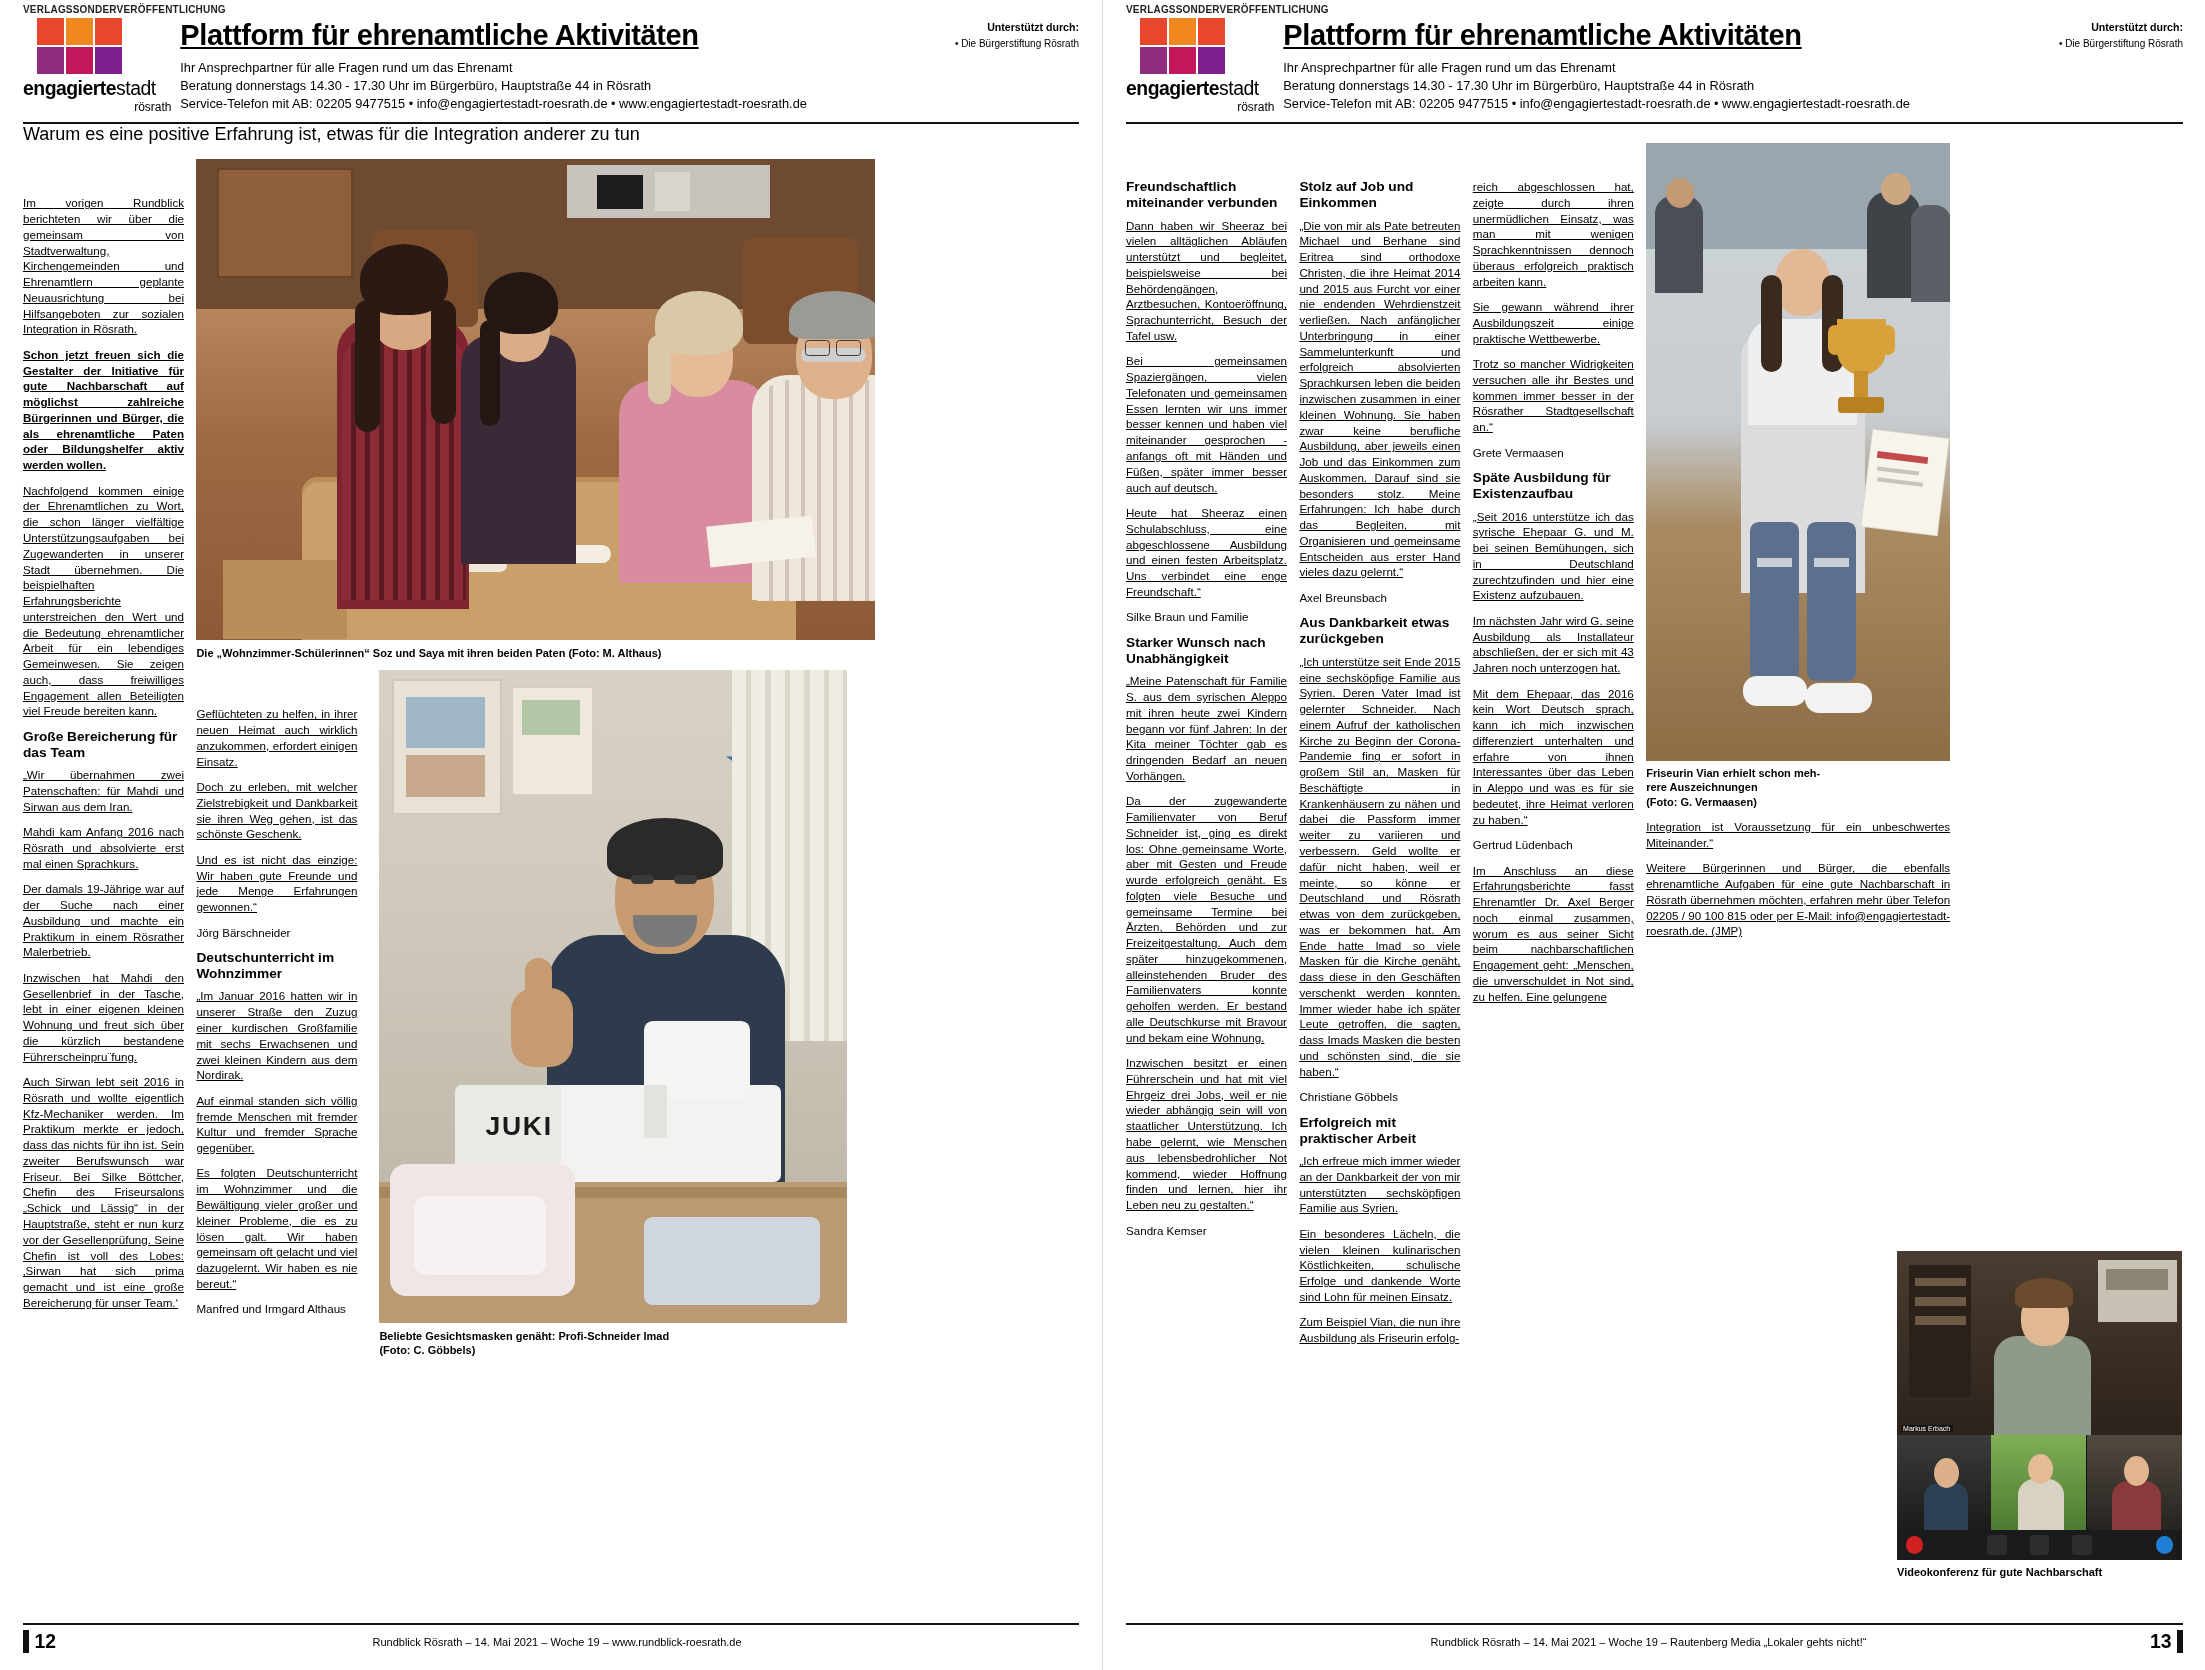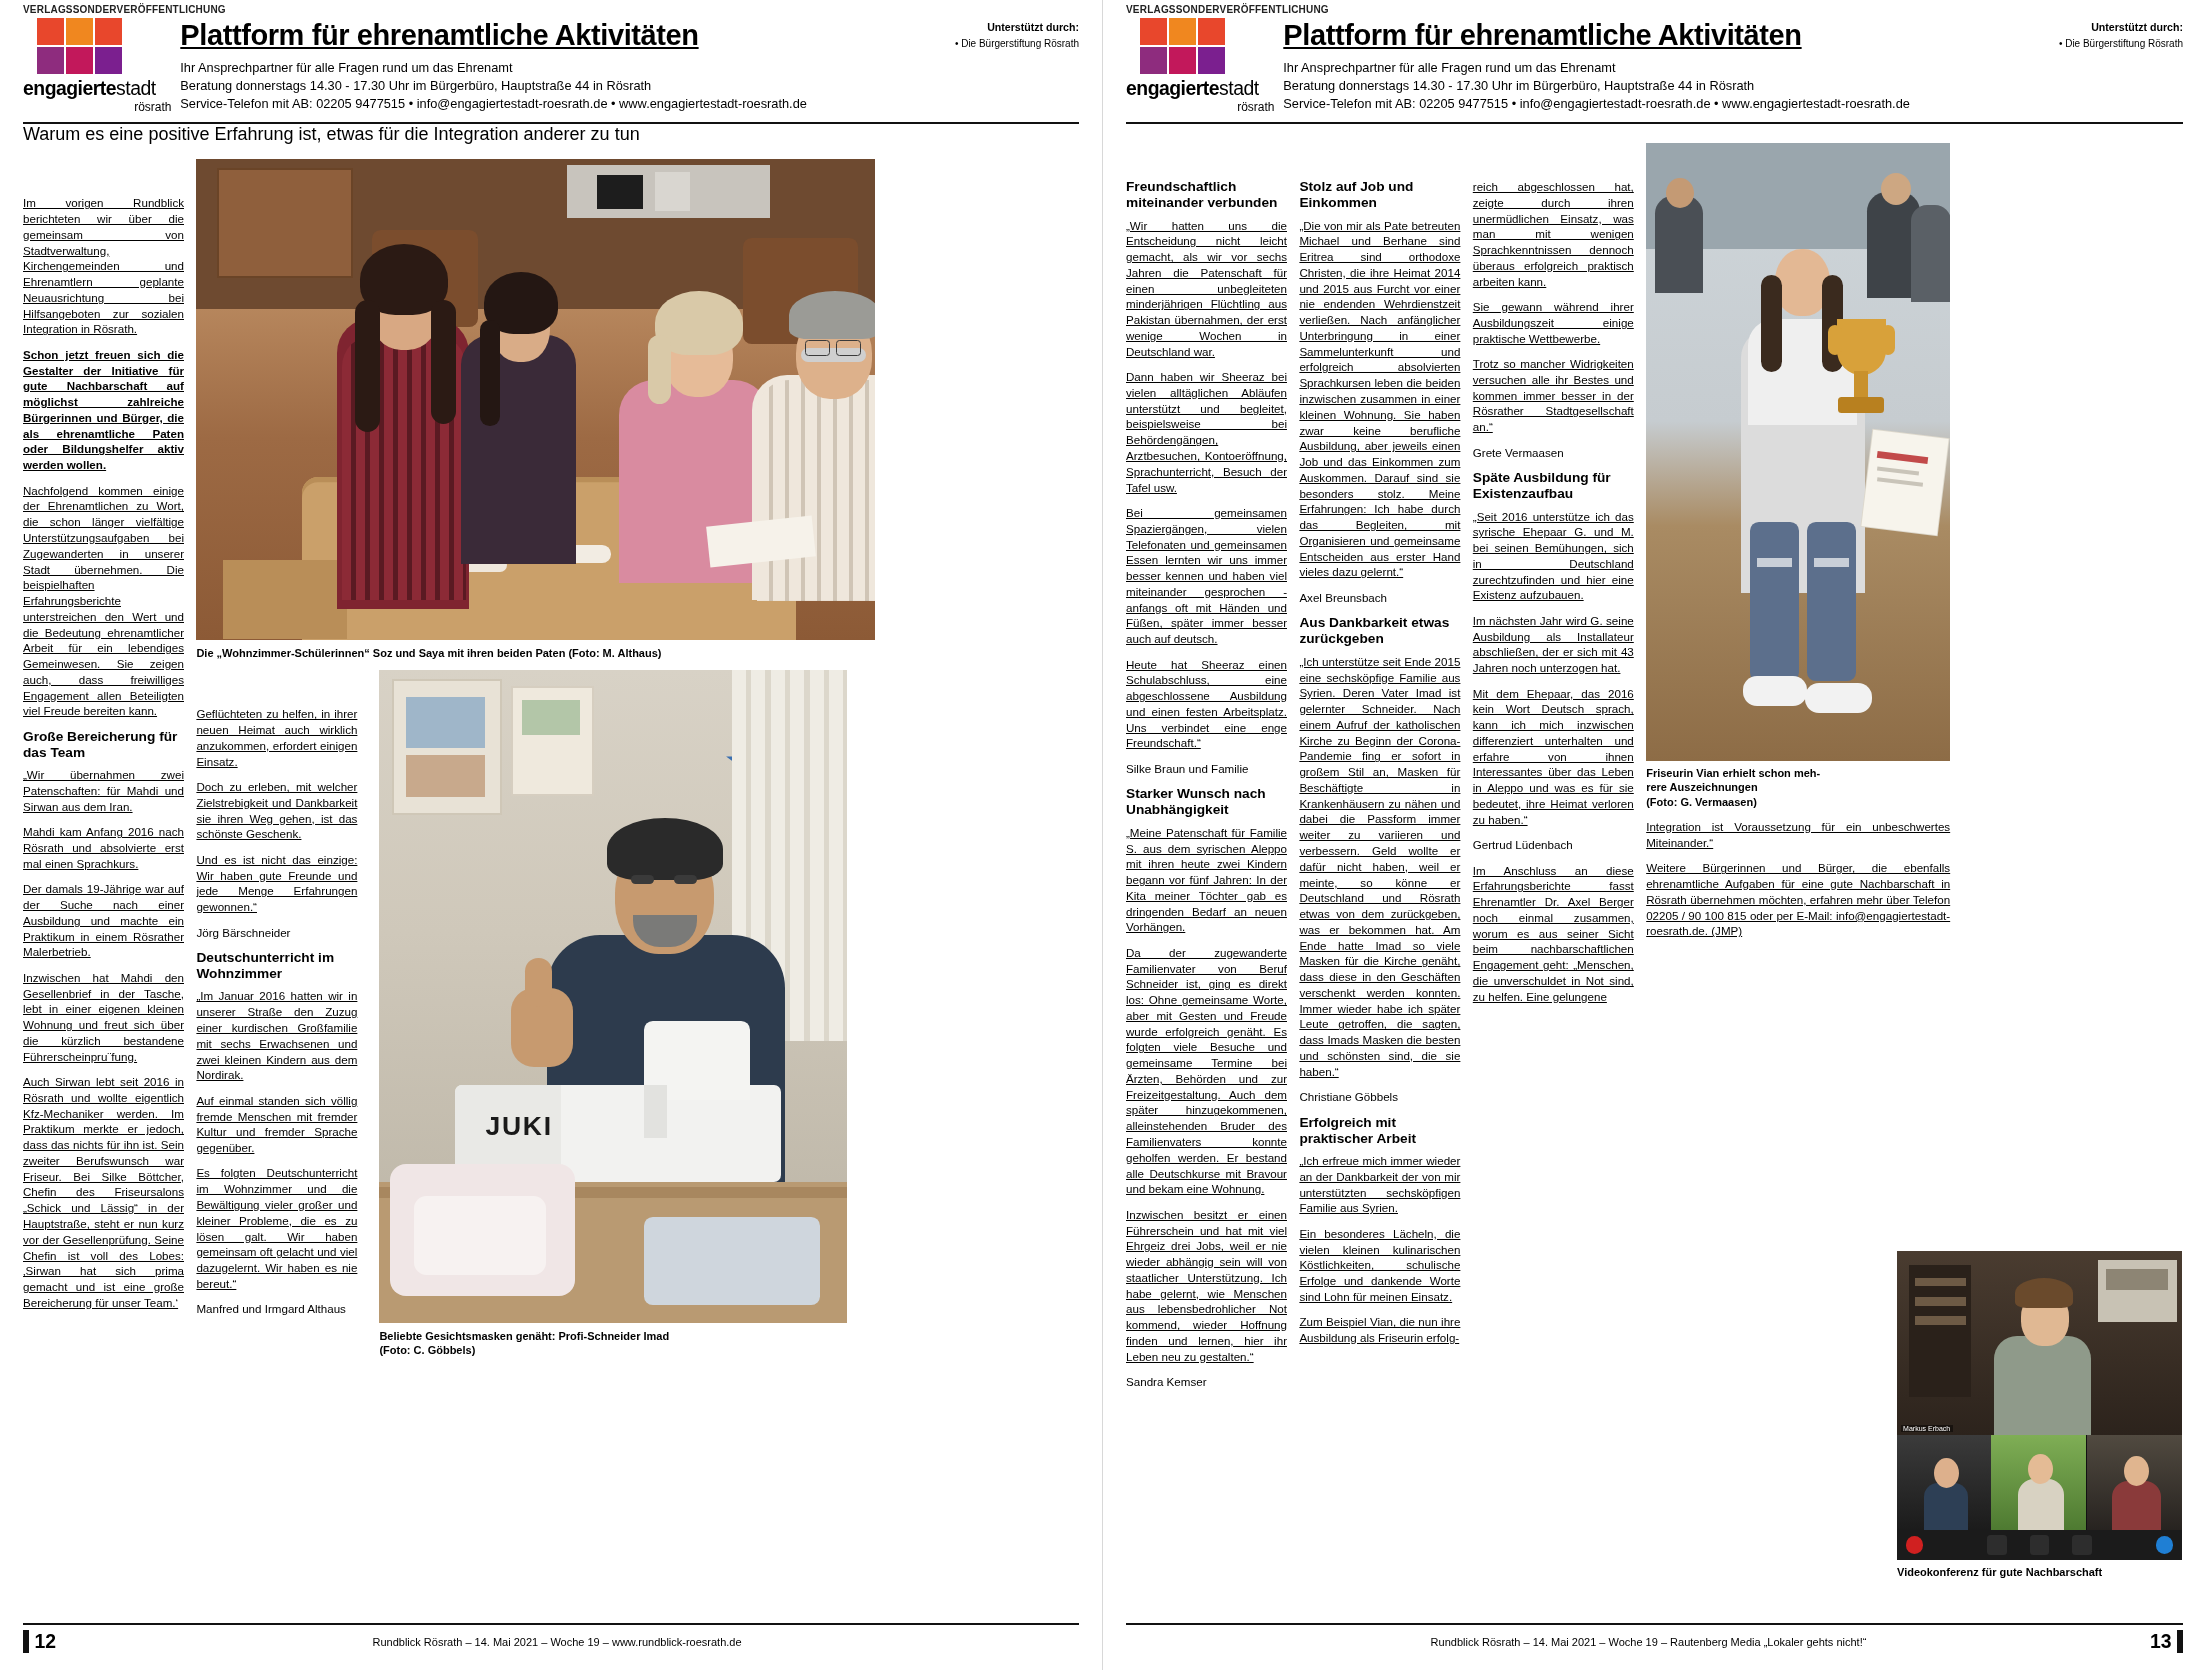--- a/index.html
+++ b/index.html
@@ -431,21 +431,20 @@
       <div class="masthead-right">
         <div class="sup">Unterstützt durch:</div>
         <div class="bullet-line">• Die Bürgerstiftung Rösrath</div>
       </div>
     </div>
 
     <div class="cols" style="margin-top:19.4px;">
 
       <div class="col c-narrow">
         <div class="sub-title first">Freundschaftlich miteinander verbunden</div>
-        <p class="t">„Wir hatten uns die Entscheidung nicht leicht gemacht, als wir vor sechs Jahren die Patenschaft für einen unbegleiteten minderjährigen Flüchtling aus Pakistan übernahmen, der erst wenige Wochen in Deutschland war.</p>
         <p class="t">Dann haben wir Sheeraz bei vielen alltäglichen Abläufen unterstützt und begleitet, beispielsweise bei Behördengängen, Arztbesuchen, Kontoeröffnung, Sprachunterricht, Besuch der Tafel usw.</p>
         <p class="t">Bei gemeinsamen Spaziergängen, vielen Telefonaten und gemeinsamen Essen lernten wir uns immer besser kennen und haben viel miteinander gesprochen - anfangs oft mit Händen und Füßen, später immer besser auch auf deutsch.</p>
         <p class="t">Heute hat Sheeraz einen Schulabschluss, eine abgeschlossene Ausbildung und einen festen Arbeitsplatz. Uns verbindet eine enge Freundschaft.“</p>
         <p class="sig">Silke Braun und Familie</p>
         <div class="sub-title">Starker Wunsch nach Unabhängigkeit</div>
         <p class="t">„Meine Patenschaft für Familie S. aus dem syrischen Aleppo mit ihren heute zwei Kindern begann vor fünf Jahren: In der Kita meiner Töchter gab es dringenden Bedarf an neuen Vorhängen.</p>
         <p class="t">Da der zugewanderte Familienvater von Beruf Schneider ist, ging es direkt los: Ohne gemeinsame Worte, aber mit Gesten und Freude wurde erfolgreich genäht. Es folgten viele Besuche und gemeinsame Termine bei Ärzten, Behörden und zur Freizeitgestaltung. Auch dem später hinzugekommenen, alleinstehenden Bruder des Familienvaters konnte geholfen werden. Er bestand alle Deutschkurse mit Bravour und bekam eine Wohnung.</p>
         <p class="t">Inzwischen besitzt er einen Führerschein und hat mit viel Ehrgeiz drei Jobs, weil er nie wieder abhängig sein will von staatlicher Unterstützung. Ich habe gelernt, wie Menschen aus lebensbedrohlicher Not kommend, wieder Hoffnung finden und lernen, hier ihr Leben neu zu gestalten.“</p>
         <p class="sig">Sandra Kemser</p>
       </div>

